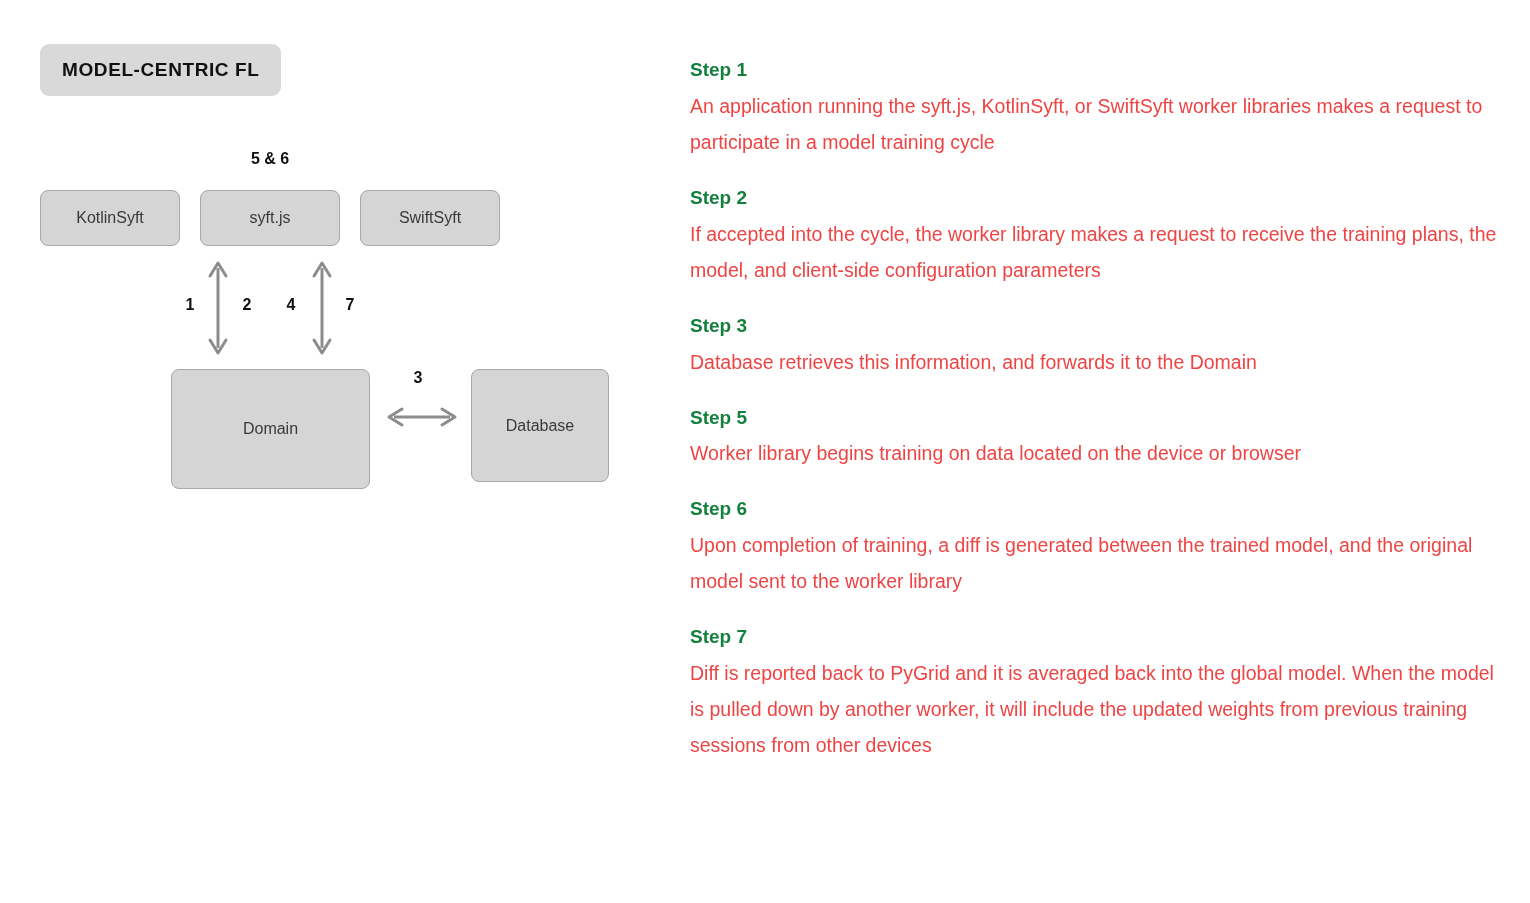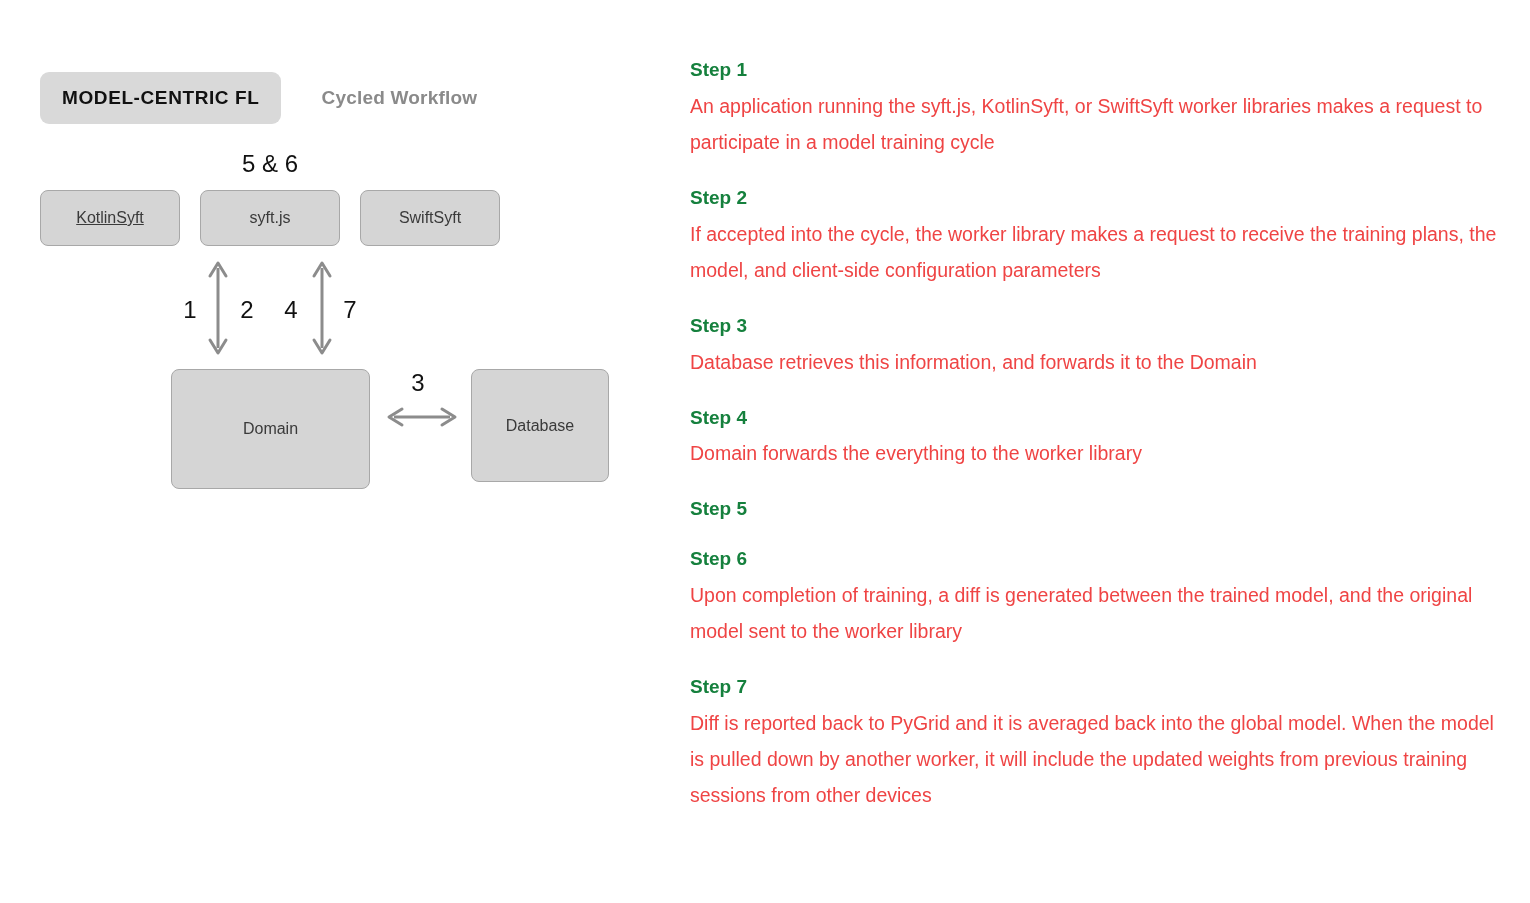--- a/index.html
+++ b/index.html
@@ -25,21 +25,20 @@
     align-items: center;
     gap: 18px;
   }
   .tab {
     font-size: 19px;
     font-weight: bold;
     letter-spacing: 0.6px;
     padding: 15px 22px;
     border-radius: 9px;
     white-space: nowrap;
-    margin-top: 28px;
   }
   .tab.active {
     background: #d9d9d9;
     color: #111111;
   }
   .tab.inactive {
     background: transparent;
     color: #8a8a8a;
     letter-spacing: 0.2px;
   }
@@ -57,30 +56,30 @@
     background: #d5d5d5;
     border: 1px solid #a8a8a8;
     border-radius: 8px;
     display: flex;
     align-items: center;
     justify-content: center;
     font-size: 16px;
     color: #3a3a3a;
     box-sizing: border-box;
   }
-  #node-kotlinsyft { left: 40px;  top: 190px; width: 140px; height: 56px; text-decoration: underline; }
+  #node-kotlinsyft { left: 40px;  top: 190px; width: 140px; height: 56px; }
   #node-syftjs     { left: 200px; top: 190px; width: 140px; height: 56px; }
   #node-swiftsyft  { left: 360px; top: 190px; width: 140px; height: 56px; }
   #node-domain     { left: 171px; top: 369px; width: 199px; height: 120px; }
   #node-database   { left: 471px; top: 369px; width: 138px; height: 113px; }
 
   .num-label {
     position: absolute;
-    font-size: 24px;
-    font-weight: normal;
+    font-size: 16px;
+    font-weight: bold;
     color: #111111;
     text-align: center;
   }
   #label-5-6 { left: 228px; top: 150px; width: 84px; }
   #label-1   { left: 170px; top: 296px; width: 40px; }
   #label-2   { left: 227px; top: 296px; width: 40px; }
   #label-4   { left: 271px; top: 296px; width: 40px; }
   #label-7   { left: 330px; top: 296px; width: 40px; }
   #label-3   { left: 398px; top: 369px; width: 40px; }
 
@@ -111,21 +110,20 @@
     color: #ef4444;
     margin: 0;
     line-height: 1.85;
   }
 </style>
 </head>
 <body>
 
 <div id="header-tabs">
   <div class="tab active">MODEL-CENTRIC FL</div>
-  <div class="tab inactive">Cycled Workflow</div>
 </div>
 
 <div id="diagram">
 
   <div class="num-label" id="label-5-6">5 &amp; 6</div>
 
   <div class="node" id="node-kotlinsyft">KotlinSyft</div>
   <div class="node" id="node-swiftsyft">SwiftSyft</div>
   <div class="node" id="node-syftjs">syft.js</div>
 
@@ -169,27 +167,24 @@
   <div class="step-block">
     <p class="step-title">Step 2</p>
     <p class="step-body">If accepted into the cycle, the worker library makes a request to receive the training plans, the model, and client-side configuration parameters</p>
   </div>
 
   <div class="step-block">
     <p class="step-title">Step 3</p>
     <p class="step-body">Database retrieves this information, and forwards it to the Domain</p>
   </div>
 
-  <div class="step-block">
-    <p class="step-title">Step 4</p>
-    <p class="step-body">Domain forwards the everything to the worker library</p>
-  </div>
 
   <div class="step-block">
     <p class="step-title">Step 5</p>
+    <p class="step-body">Worker library begins training on data located on the device or browser</p>
   </div>
 
   <div class="step-block">
     <p class="step-title">Step 6</p>
     <p class="step-body">Upon completion of training, a diff is generated between the trained model, and the original model sent to the worker library</p>
   </div>
 
   <div class="step-block">
     <p class="step-title">Step 7</p>
     <p class="step-body">Diff is reported back to PyGrid and it is averaged back into the global model. When the model is pulled down by another worker, it will include the updated weights from previous training sessions from other devices</p>

